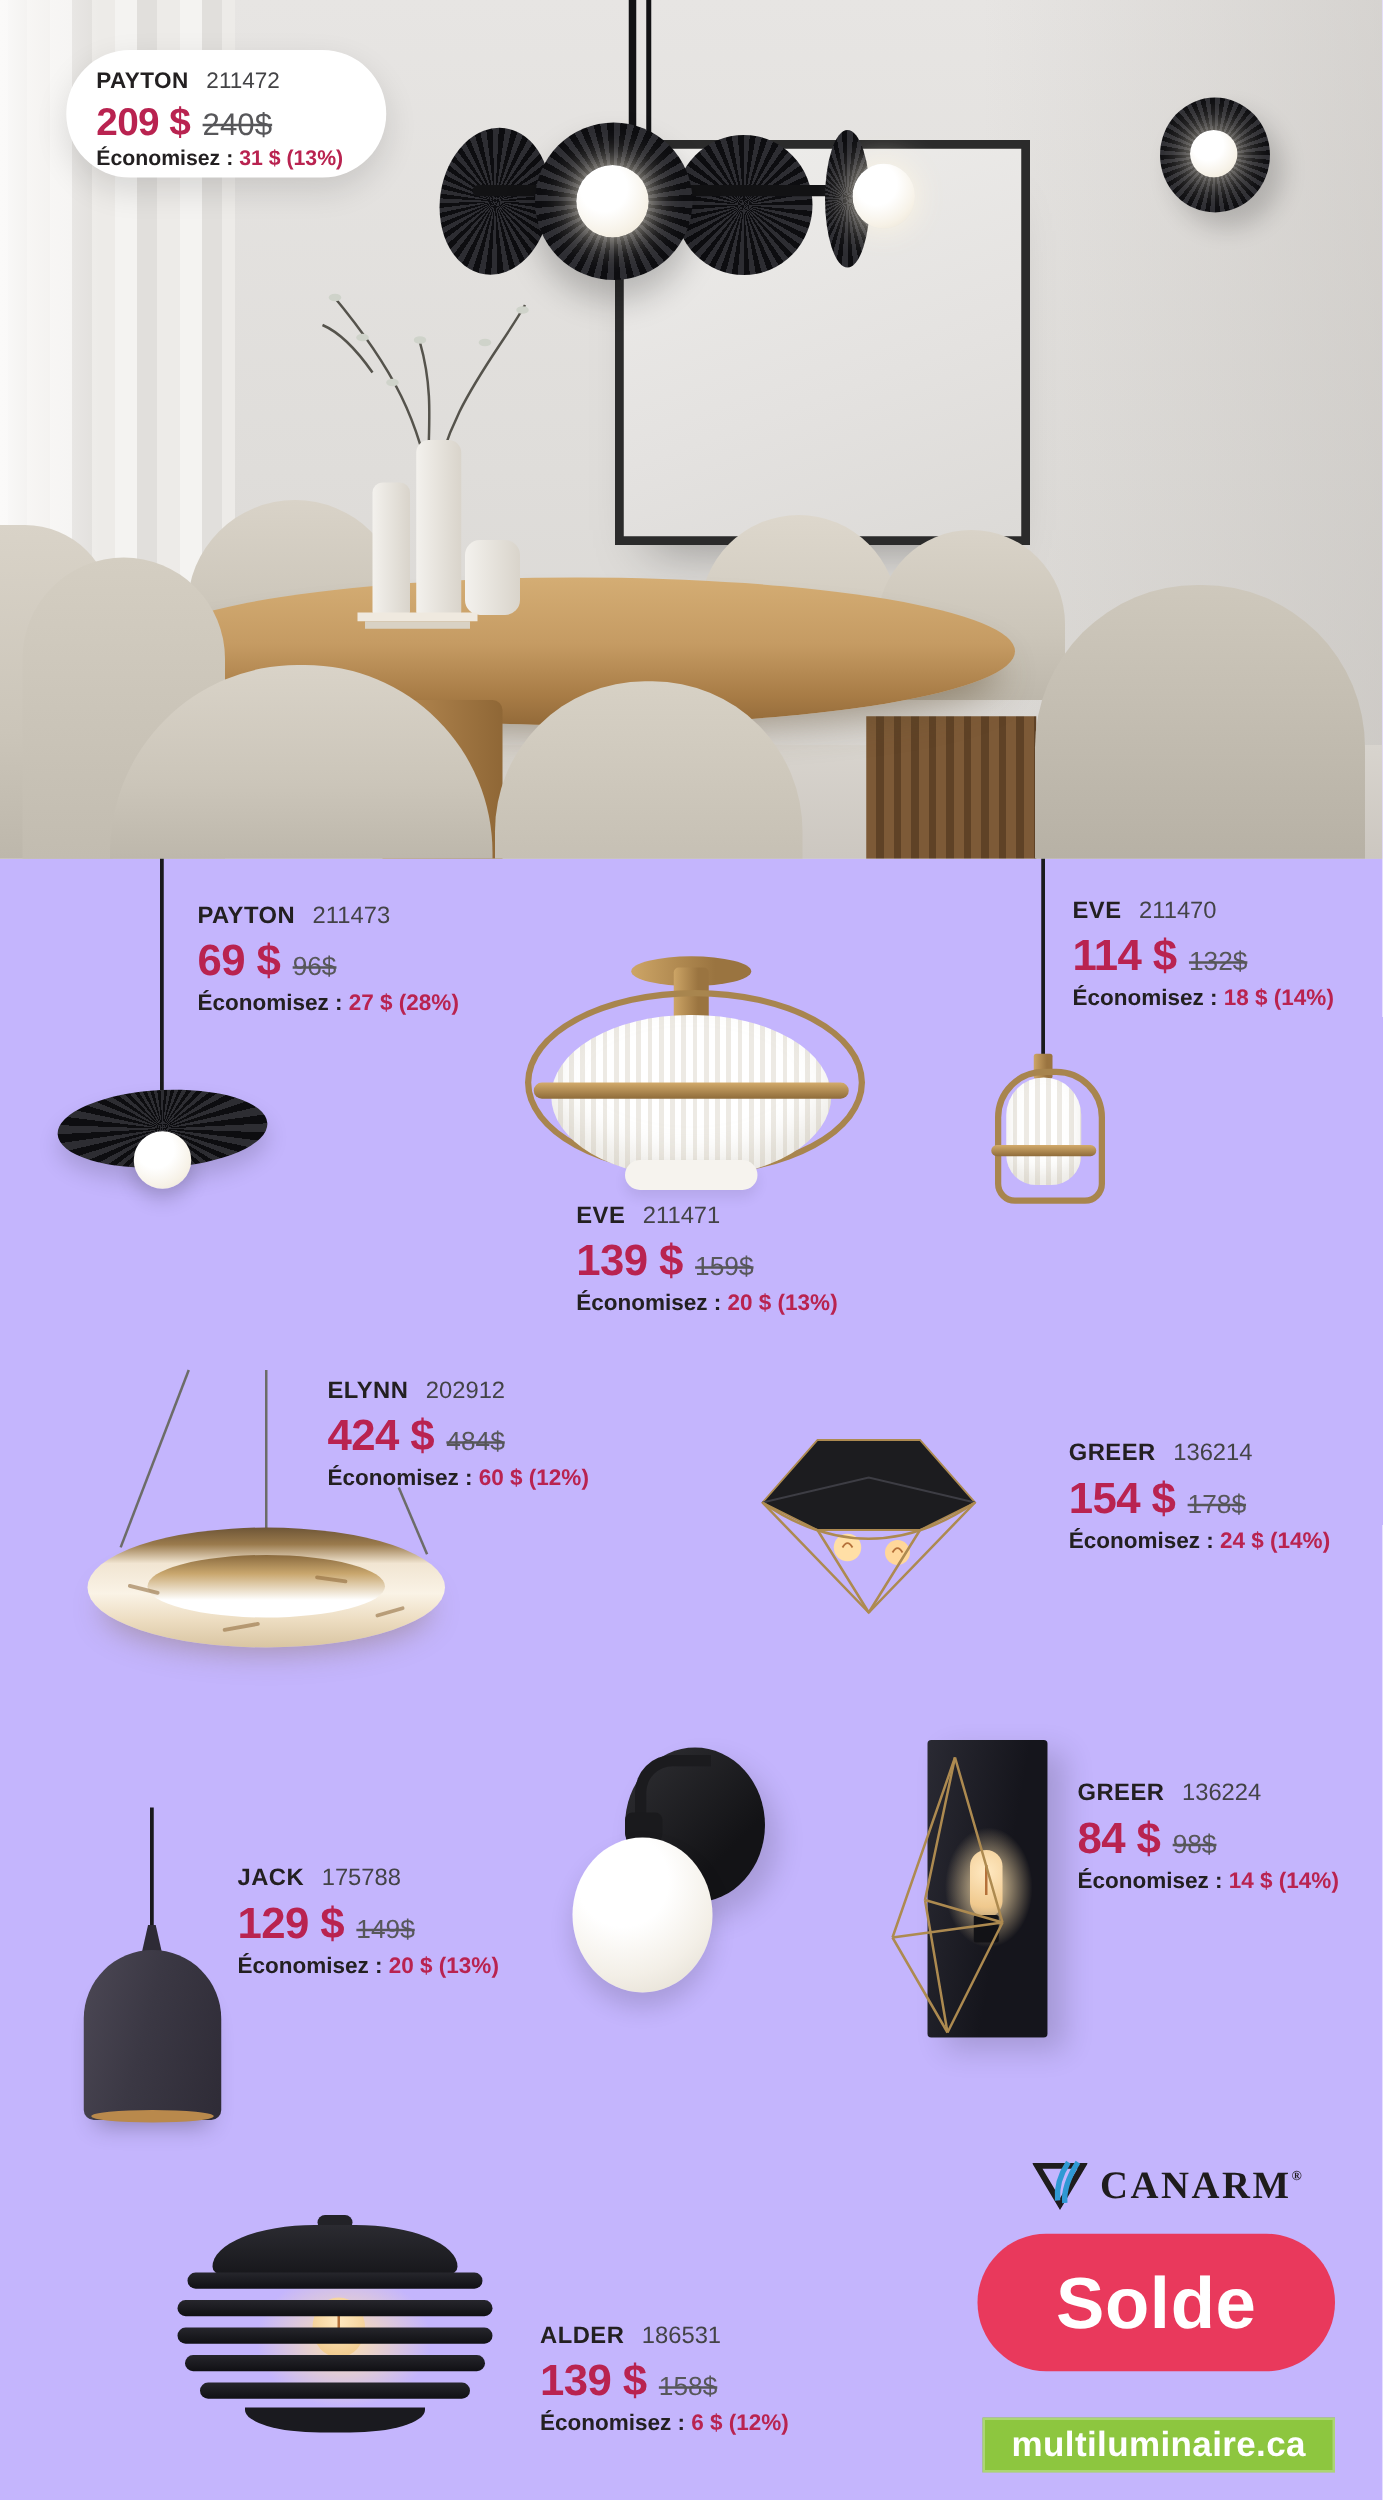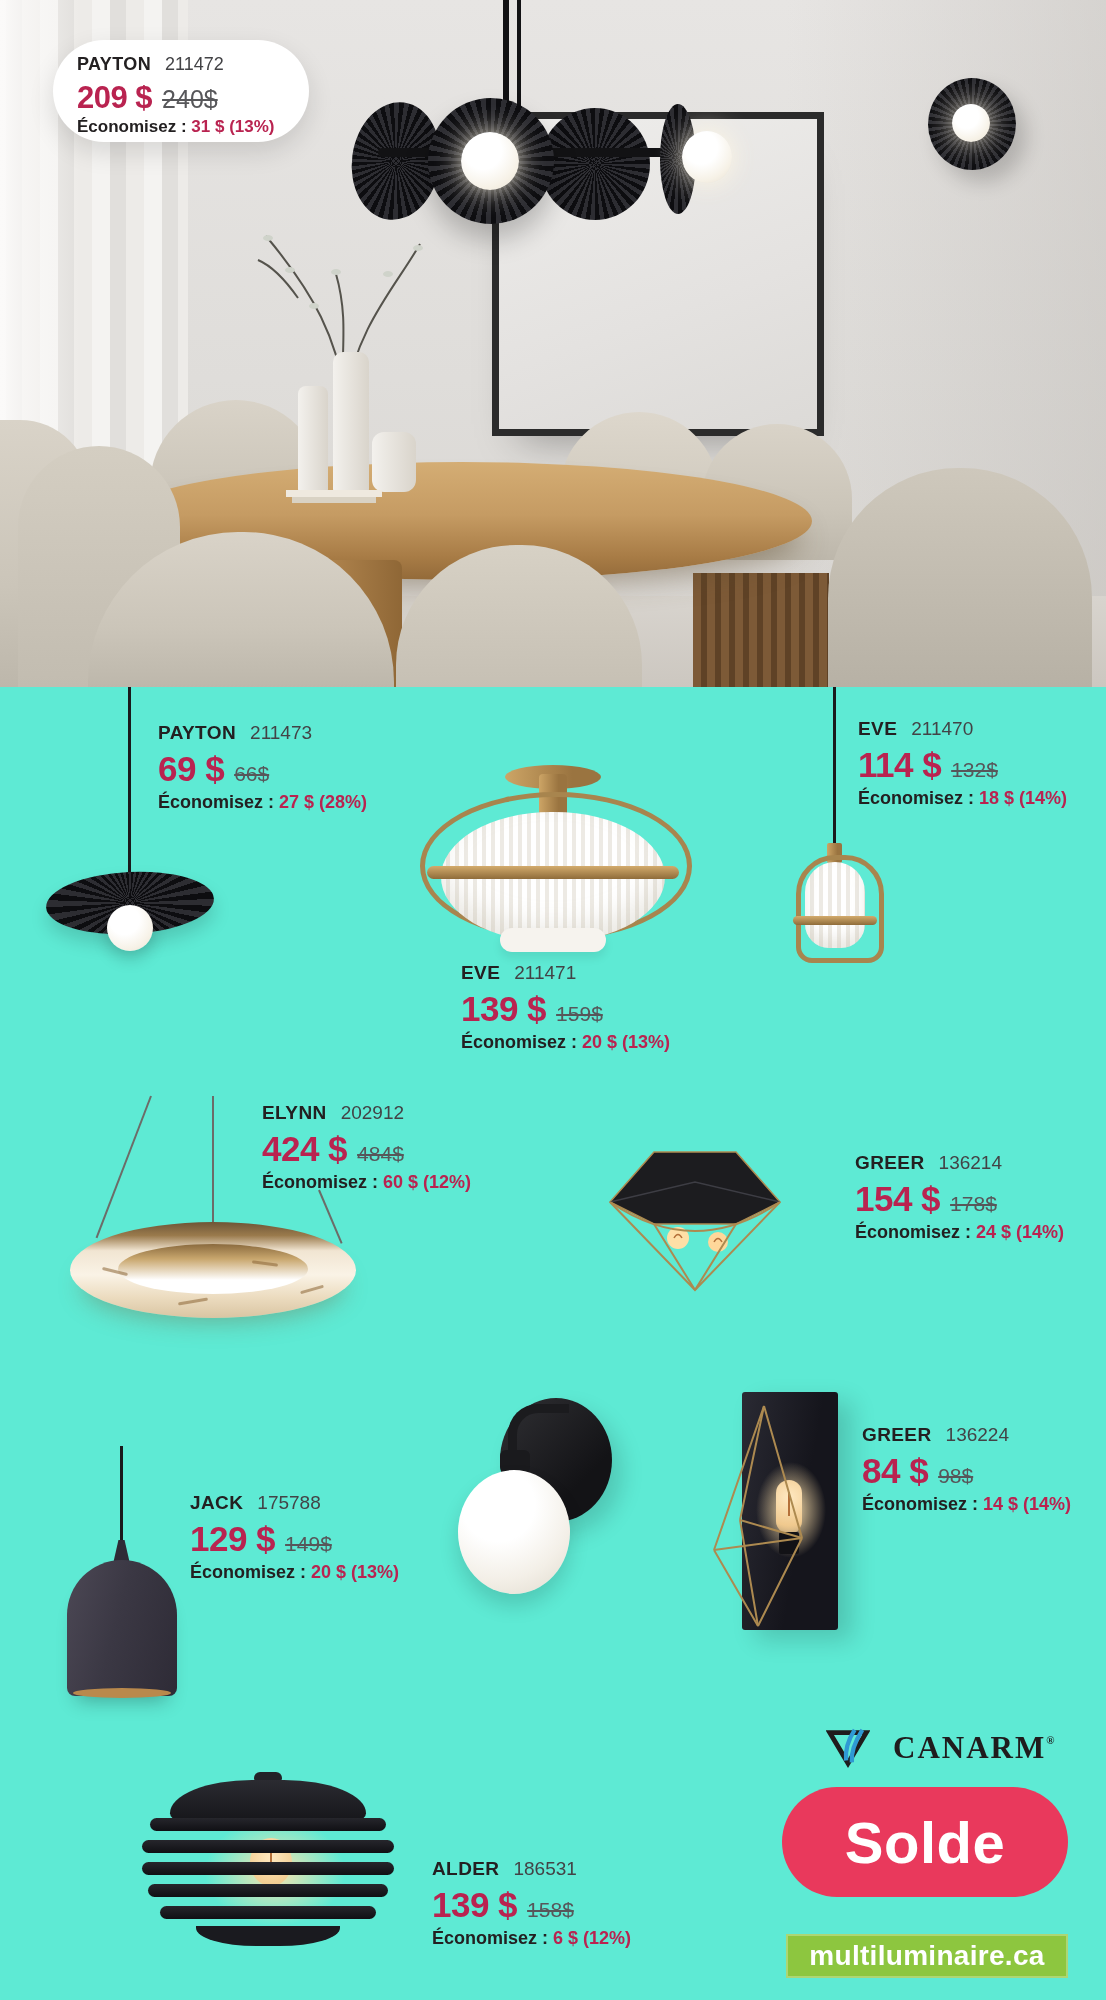--- a/index.html
+++ b/index.html
@@ -1,16 +1,16 @@
 <!DOCTYPE html>
 <html><head>
 <meta charset="utf-8">
 <style>
   html,body{margin:0;padding:0;background:#ffffff;}
-  .page{position:relative;width:1106px;height:2000px;background:#5eead4;overflow:hidden;
+  .page{position:relative;width:1106px;height:2000px;background:#c4b5fd;overflow:hidden;
         font-family:"Liberation Sans","DejaVu Sans",sans-serif;margin:0 auto;
         --pink:#b92350;--brass:#a8854e;}
   .abs{position:absolute;}
 
   
   .hero{position:absolute;left:0;top:0;width:1106px;height:687px;overflow:hidden;
         background:linear-gradient(180deg,#e7e5e3 0%,#dfddda 55%,#d8d5d1 100%);}
   .curtain{left:-12px;top:0;width:200px;height:575px;
         background:repeating-linear-gradient(90deg,#f4f3f1 0 18px,#e1dfdc 18px 34px,#edebe8 34px 52px);}
   .window-light{left:0;top:0;width:80px;height:687px;
@@ -60,21 +60,21 @@
   .cord{background:#1a1a1c;width:3px;}
   .brassv{background:linear-gradient(90deg,#cda566,#9a7440 70%);}
   .ribbed{background:repeating-linear-gradient(90deg,#ffffff 0 5px,#edeae4 5px 9px);}
   .band{background:linear-gradient(180deg,#d3ab6c,#8f6c3a);border-radius:7px;}
   .arc{border:5px solid var(--brass);background:transparent;}
   .vein{height:3px;border-radius:2px;background:#8a6535;opacity:.55;}
   .wire{width:2px;background:#6c6c68;transform-origin:top center;}
   .bulb-glow{border-radius:50%;background:radial-gradient(closest-side,#ffe3ae,rgba(255,227,174,0));}
 
   
-  .brand-row{left:826px;top:1728px;width:280px;display:flex;align-items:center;gap:23px;}
+  .brand-row{left:826px;top:1728px;width:280px;display:flex;align-items:center;gap:10px;}
   .brand-text{font-family:"Liberation Serif","DejaVu Serif",serif;font-weight:700;
         font-size:31px;letter-spacing:2px;color:#1f1c1d;}
   .brand-reg{font-size:11px;vertical-align:14px;letter-spacing:0;}
   .solde-pill{left:782px;top:1787px;width:286px;height:110px;border-radius:56px;
         background:#e9395c;display:flex;align-items:center;justify-content:center;}
   .solde-text{color:#fff;font-size:58px;font-weight:800;letter-spacing:.5px;}
   .site-bar{left:786px;top:1934px;width:282px;height:44px;background:#8dc63f;
         display:flex;align-items:center;justify-content:center;box-shadow:inset 0 0 0 2px rgba(255,255,255,.28);}
   .site-text{color:#fff;font-size:28px;font-weight:700;letter-spacing:.3px;}
 </style>
@@ -158,21 +158,21 @@
   <div class="abs cord" style="left:128px;top:687px;height:196px;"></div>
   <div class="abs pleat" style="left:46px;top:872px;width:168px;height:62px;transform:rotate(-3deg);box-shadow:0 10px 18px rgba(0,0,0,.15);"></div>
   <div class="abs glow-globe" style="left:107px;top:905px;width:46px;height:46px;box-shadow:0 8px 16px rgba(0,0,0,.18);"></div>
   <div class="pblock" style="left:158px;top:722px;">
     <div class="name-row">
         <span class="pname">PAYTON</span>
         <span class="psku">211473</span>
       </div>
     <div class="price-row">
         <span class="price">69 $</span>
-        <span class="old">66$</span>
+        <span class="old">96$</span>
       </div>
     <div class="save-row"><span class="save-label">Économisez :</span> <span class="save-val">27 $ (28%)</span></div>
   </div>
 
   <div class="abs brassv" style="left:505px;top:765px;width:96px;height:24px;border-radius:50%;"></div>
   <div class="abs brassv" style="left:539px;top:774px;width:28px;height:48px;border-radius:4px;"></div>
   <div class="abs arc" style="left:420px;top:792px;width:262px;height:138px;border-radius:50%;"></div>
   <div class="abs ribbed" style="left:441px;top:812px;width:224px;height:130px;border-radius:112px/66px;box-shadow:inset 0 -16px 24px rgba(180,170,150,.25);"></div>
   <div class="abs band" style="left:427px;top:866px;width:252px;height:13px;"></div>
   <div class="abs" style="left:500px;top:928px;width:106px;height:24px;border-radius:12px;background:#f6f3ee;box-shadow:0 6px 10px rgba(0,0,0,.08);"></div>

